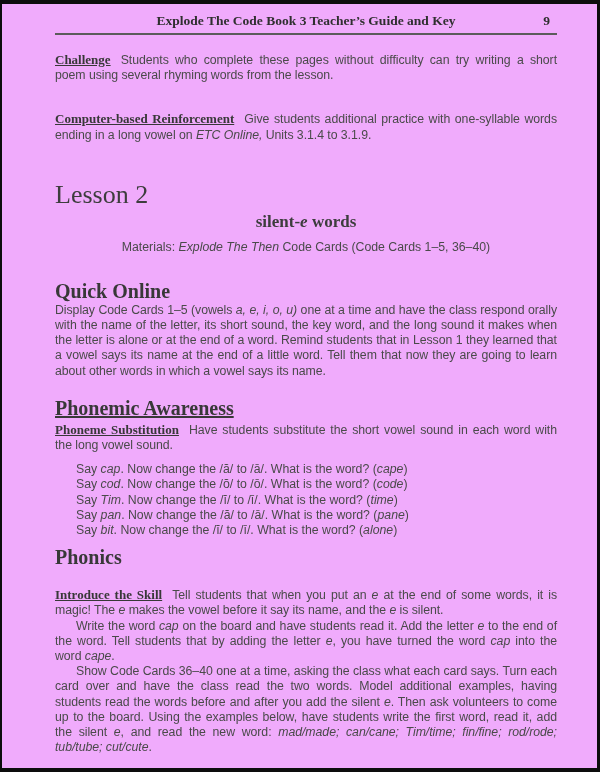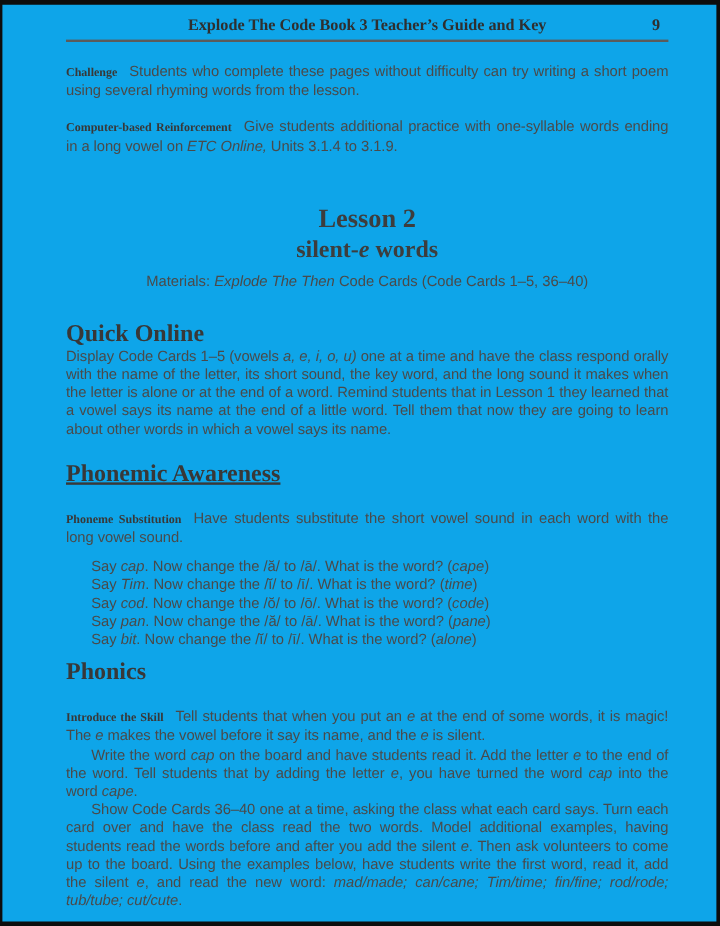--- a/index.html
+++ b/index.html
@@ -1,21 +1,21 @@
 <!DOCTYPE html>
 <html><head>
 <meta charset="utf-8">
 <style>
   * { margin: 0; padding: 0; box-sizing: border-box; }
   html, body { width: 600px; height: 772px; }
   body { background: #ffffff; font-family: "Liberation Sans", sans-serif; }
 
   .page {
     width: 600px; height: 772px;
-    background: #0ea5e9;
+    background: #f0abfc;
     border: solid #0d0d0d;
     border-width: 4px 3px 4px 2px;
     padding: 8px 40px 0 53px;
     color: #4a4a4a;
     position: relative;
     overflow: hidden;
   }
 
   
   .hdr-row {
@@ -35,62 +35,62 @@
     font-size: 12.3px;
     line-height: 15.2px;
     text-align: justify;
     letter-spacing: -0.05px;
     color: #4a4a4a;
   }
   .it { font-style: italic; }
   .runin {
     font-family: "Liberation Serif", serif;
     font-weight: 700;
-    font-size: 10px;
+    font-size: 13px;
     color: #383838;
     margin-right: 10px;
     letter-spacing: 0;
+    text-decoration: underline;
   }
 
   .challenge-para { margin-top: 17px; }
-  .computer-para  { margin-top: 15px; }
+  .computer-para  { margin-top: 28px; }
 
   
   .lesson-title {
     margin-top: 36px;
-    text-align: center;
     font-family: "Liberation Serif", serif;
-    font-weight: 700;
-    font-size: 22px;
+    font-weight: 400;
+    font-size: 26px;
     line-height: 32px;
     color: #3d3d3d;
   }
   .lesson-sub {
     margin-top: 2px;
     text-align: center;
     font-family: "Liberation Serif", serif;
     font-weight: 700;
-    font-size: 20px;
+    font-size: 17px;
     line-height: 17px;
     color: #3d3d3d;
   }
   .materials { margin-top: 10px; text-align: center; font-size: 12.3px; line-height: 15px; }
 
   
   .sec-head {
     font-family: "Liberation Serif", serif;
     font-weight: 700;
     font-size: 20px;
     line-height: 24px;
     color: #383838;
   }
   .qr-head { margin-top: 24px; }
   .qr-body { margin-top: 0; }
   .pa-head { margin-top: 17px; text-decoration: underline; }
-  .ps-para { margin-top: 18px; }
+  .ps-para { margin-top: 2px; }
 
   .examples { margin-top: 9px; margin-left: 21px; }
   .example-line { font-size: 12.3px; line-height: 15.2px; color: #4a4a4a; }
 
   .ph-head { margin-top: 7px; }
   .intro-para { margin-top: 18px; }
   .indent-para { text-indent: 21px; }
 </style>
 </head>
 <body>
@@ -114,22 +114,22 @@
   <div class="materials"><span>Materials: </span><span class="it">Explode The Then</span><span> Code Cards (Code Cards 1–5, 36–40)</span></div>
 
   <h2 class="sec-head qr-head">Quick Online</h2>
   <p class="body qr-body"><span>Display Code Cards 1–5 (vowels </span><span class="it">a, e, i, o, u)</span><span> one at a time and have the class respond orally with the name of the letter, its short sound, the key word, and the long sound it makes when the letter is alone or at the end of a word. Remind students that in Lesson 1 they learned that a vowel says its name at the end of a little word. Tell them that now they are going to learn about other words in which a vowel says its name.</span></p>
 
   <h2 class="sec-head pa-head">Phonemic Awareness</h2>
   <p class="body ps-para"><span class="runin">Phoneme Substitution</span><span><span>Have students substitute the short vowel sound in each word with the long vowel sound.</span></span></p>
 
   <div class="examples">
     <div class="example-line"><span>Say </span><span class="it">cap</span><span>. Now change the /ă/ to /ā/. What is the word? (</span><span class="it">cape</span><span>)</span></div>
+    <div class="example-line"><span>Say </span><span class="it">cod</span><span>. Now change the /ŏ/ to /ō/. What is the word? (</span><span class="it">code</span><span>)</span></div>
     <div class="example-line"><span>Say </span><span class="it">Tim</span><span>. Now change the /ĭ/ to /ī/. What is the word? (</span><span class="it">time</span><span>)</span></div>
-    <div class="example-line"><span>Say </span><span class="it">cod</span><span>. Now change the /ŏ/ to /ō/. What is the word? (</span><span class="it">code</span><span>)</span></div>
     <div class="example-line"><span>Say </span><span class="it">pan</span><span>. Now change the /ă/ to /ā/. What is the word? (</span><span class="it">pane</span><span>)</span></div>
     <div class="example-line"><span>Say </span><span class="it">bit</span><span>. Now change the /ĭ/ to /ī/. What is the word? (</span><span class="it">alone</span><span>)</span></div>
   </div>
 
   <h2 class="sec-head ph-head">Phonics</h2>
   <p class="body intro-para"><span class="runin">Introduce the Skill</span><span><span>Tell students that when you put an </span><span class="it">e</span><span> at the end of some words, it is magic! The </span><span class="it">e</span><span> makes the vowel before it say its name, and the </span><span class="it">e</span><span> is silent.</span></span></p>
 
   <p class="body indent-para"><span>Write the word </span><span class="it">cap</span><span> on the board and have students read it. Add the letter </span><span class="it">e</span><span> to the end of the word. Tell students that by adding the letter </span><span class="it">e</span><span>, you have turned the word </span><span class="it">cap</span><span> into the word </span><span class="it">cape</span><span>.</span></p>
   <p class="body indent-para"><span>Show Code Cards 36–40 one at a time, asking the class what each card says. Turn each card over and have the class read the two words. Model additional examples, having students read the words before and after you add the silent </span><span class="it">e</span><span>. Then ask volunteers to come up to the board. Using the examples below, have students write the first word, read it, add the silent </span><span class="it">e</span><span>, and read the new word: </span><span class="it">mad/made; can/cane; Tim/time; fin/fine; rod/rode; tub/tube; cut/cute</span><span>.</span></p>
 

